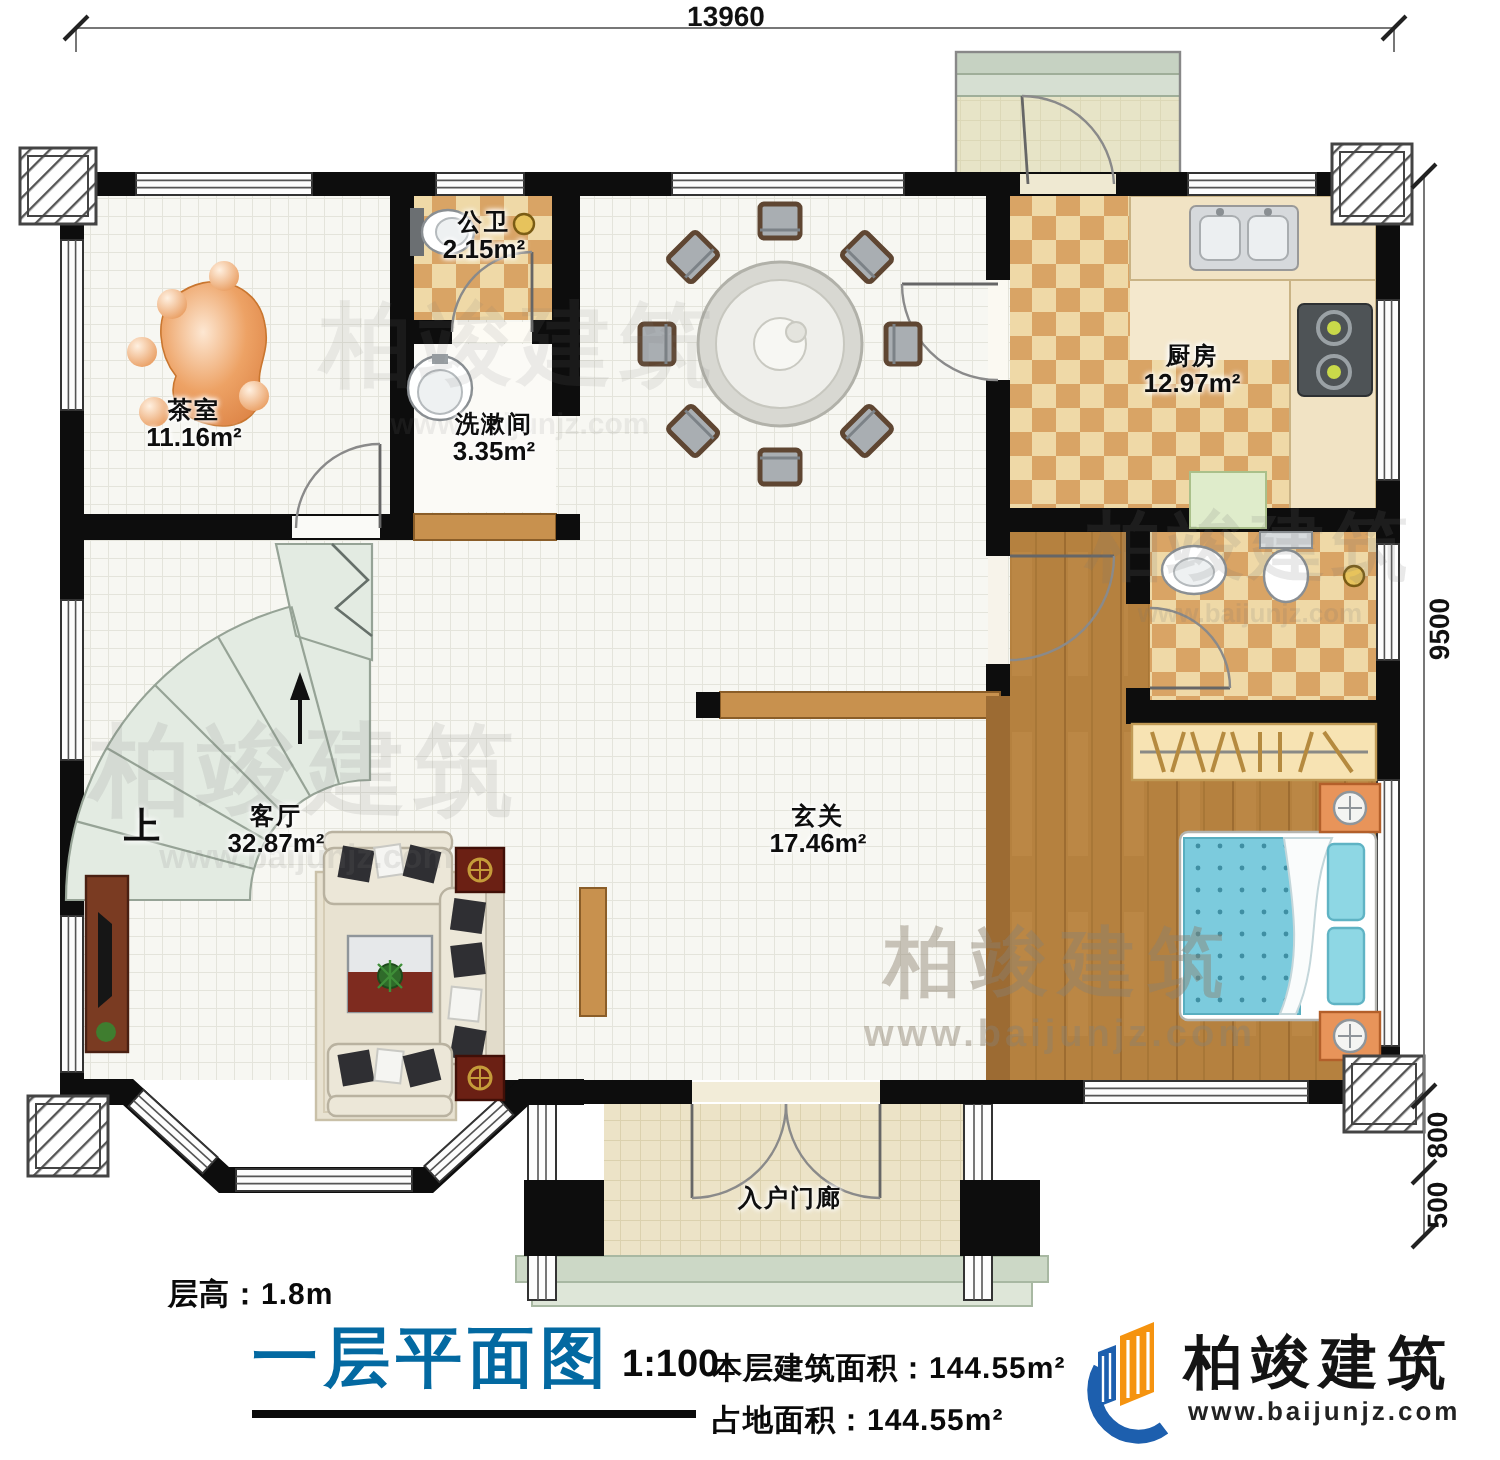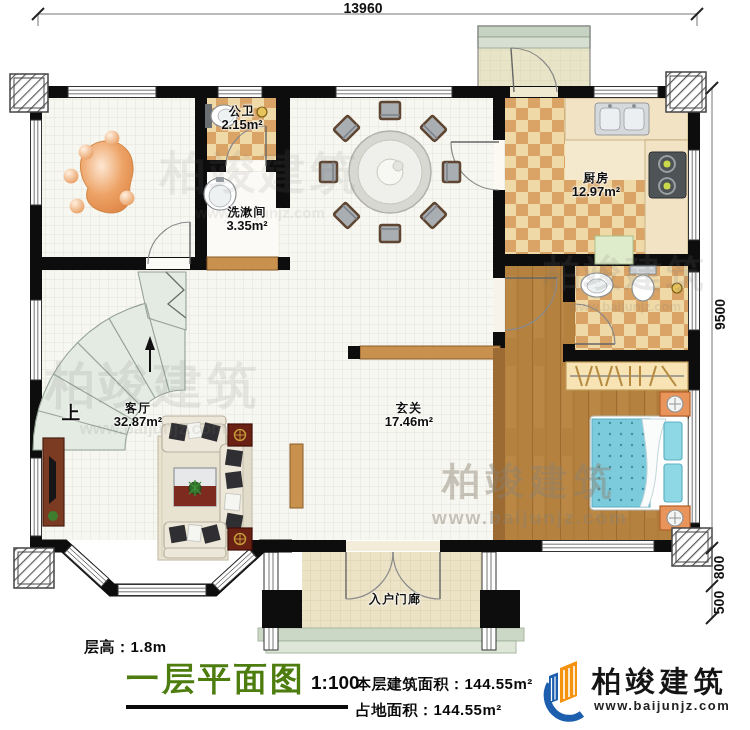--- a/index.html
+++ b/index.html
@@ -11,21 +11,21 @@
           text-shadow:0 0 3px #fff,0 0 3px #fff,0 0 2px #fff;}
   .rname{display:block;font-size:12px;letter-spacing:1px;}
   .rarea{display:block;font-size:13px;}
   .up-label{position:absolute;font-size:18px;font-weight:bold;color:#0e0e0e;
             text-shadow:0 0 3px #fff,0 0 3px #fff;}
   
   .dim{position:absolute;font-size:14px;font-weight:bold;color:#111;text-align:center;}
   .dim.vert{transform:rotate(-90deg);transform-origin:center;}
   
   .note{position:absolute;font-size:15px;font-weight:bold;color:#0a0a0a;letter-spacing:.5px;white-space:nowrap;}
-  .plan-title{position:absolute;font-size:33px;font-weight:bold;color:#4d7c0f;letter-spacing:3px;white-space:nowrap;}
+  .plan-title{position:absolute;font-size:33px;font-weight:bold;color:#0369a1;letter-spacing:3px;white-space:nowrap;}
   .plan-scale{position:absolute;font-size:19px;font-weight:bold;color:#0a0a0a;padding-left:11px;}
   
   .logo-name{position:absolute;font-size:29px;font-weight:900;color:#141414;letter-spacing:5px;white-space:nowrap;}
   .logo-url{position:absolute;font-size:13px;font-weight:bold;color:#222;letter-spacing:1.5px;white-space:nowrap;}
   
   .wm{position:absolute;text-align:center;font-weight:bold;pointer-events:none;}
   .wm .b{display:block;}
   .wm .u{display:block;}
   .wm1{color:rgba(120,120,120,.14);} .wm1 .b{font-size:50px;letter-spacing:4px;} .wm1 .u{font-size:17px;}
   .wm2{color:rgba(140,128,110,.45);} .wm2 .b{font-size:38px;letter-spacing:6px;} .wm2 .u{font-size:19px;letter-spacing:2px;}
@@ -480,20 +480,24 @@
   </div>
   <div class="wm wm4 abs" style="left:520px;top:248px;width:210px">
     <span class="b">柏竣建筑</span>
     <span class="u">www.baijunjz.com</span>
   </div>
   <div class="wm wm2 abs" style="left:415px;top:456px;width:230px">
     <span class="b">柏竣建筑</span>
     <span class="u">www.baijunjz.com</span>
   </div>
 
+  <div class="rlabel" style="left:52px;top:199px;width:90px">
+    <span class="rname">茶室</span>
+    <span class="rarea">11.16m²</span>
+  </div>
   <div class="rlabel" style="left:198px;top:105px;width:88px">
     <span class="rname">公卫</span>
     <span class="rarea">2.15m²</span>
   </div>
   <div class="rlabel" style="left:201px;top:206px;width:92px">
     <span class="rname">洗漱间</span>
     <span class="rarea">3.35m²</span>
   </div>
   <div class="rlabel" style="left:550px;top:172px;width:92px">
     <span class="rname">厨房</span>

